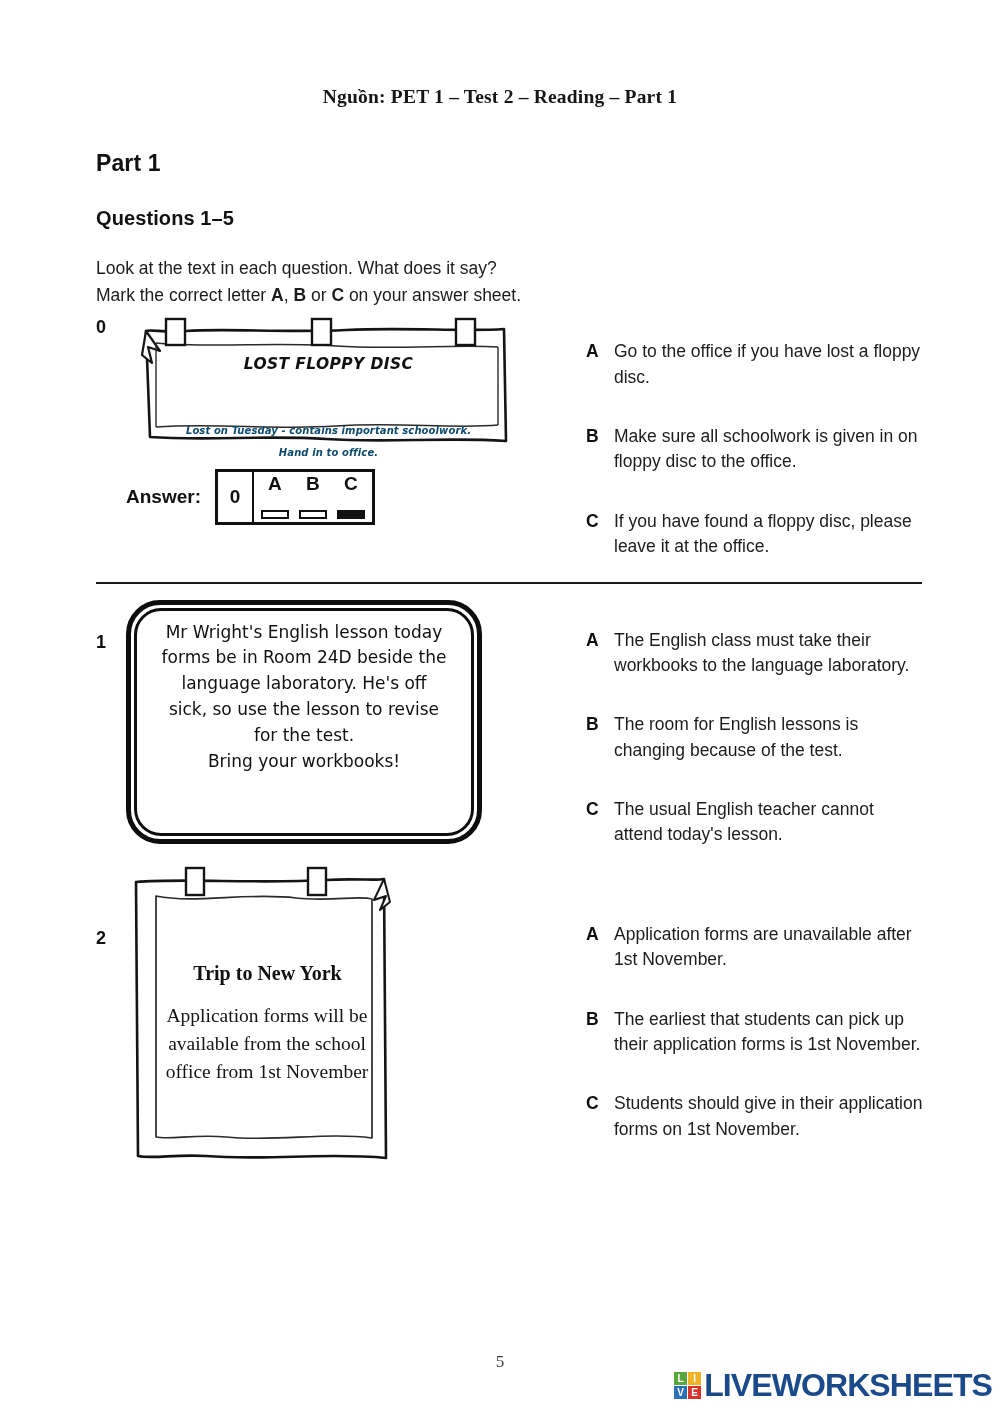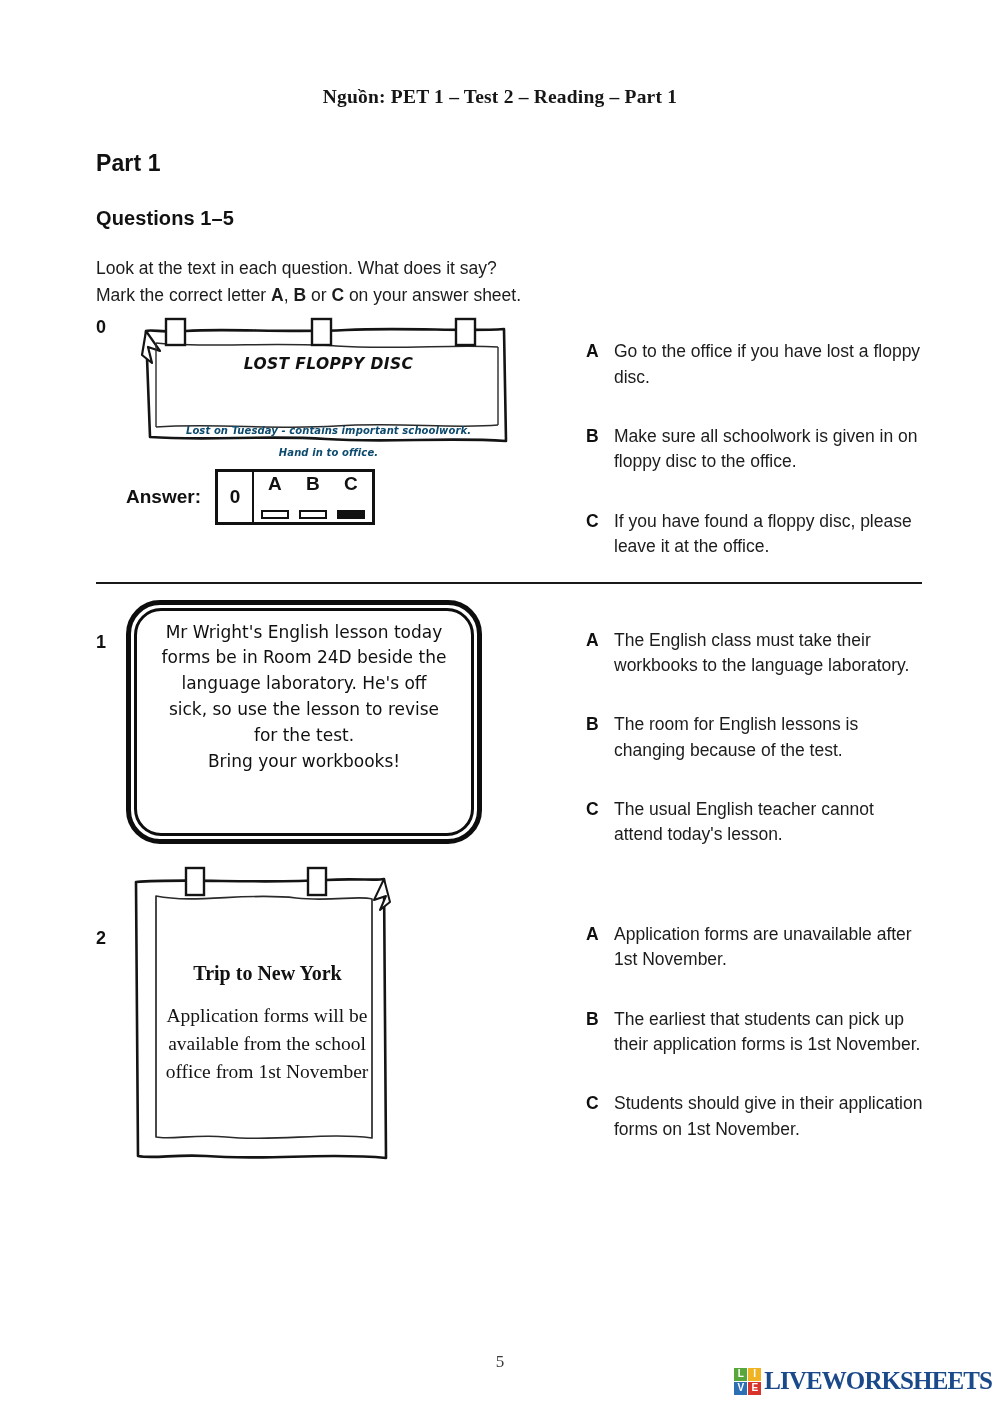--- a/index.html
+++ b/index.html
@@ -276,23 +276,23 @@
     display: flex;
     align-items: center;
     justify-content: center;
     font-size: 10px;
     font-weight: bold;
     color: #ffffff;
     font-family: "Liberation Sans", sans-serif;
     line-height: 1;
   }
   .lw-word {
-    font-family: Liberation Serif, serif;
-    font-weight: bold;
-    font-size: 25px;
+    font-family: Liberation Sans, sans-serif;
+    font-weight: bold;
+    font-size: 32px;
     letter-spacing: -0.9px;
     color: #1b4a8a;
   }
 </style>
 </head>
 <body>
 
 <div class="doc-header">Nguồn: PET 1 – Test 2 – Reading – Part 1</div>
 
 <div class="sheet">

